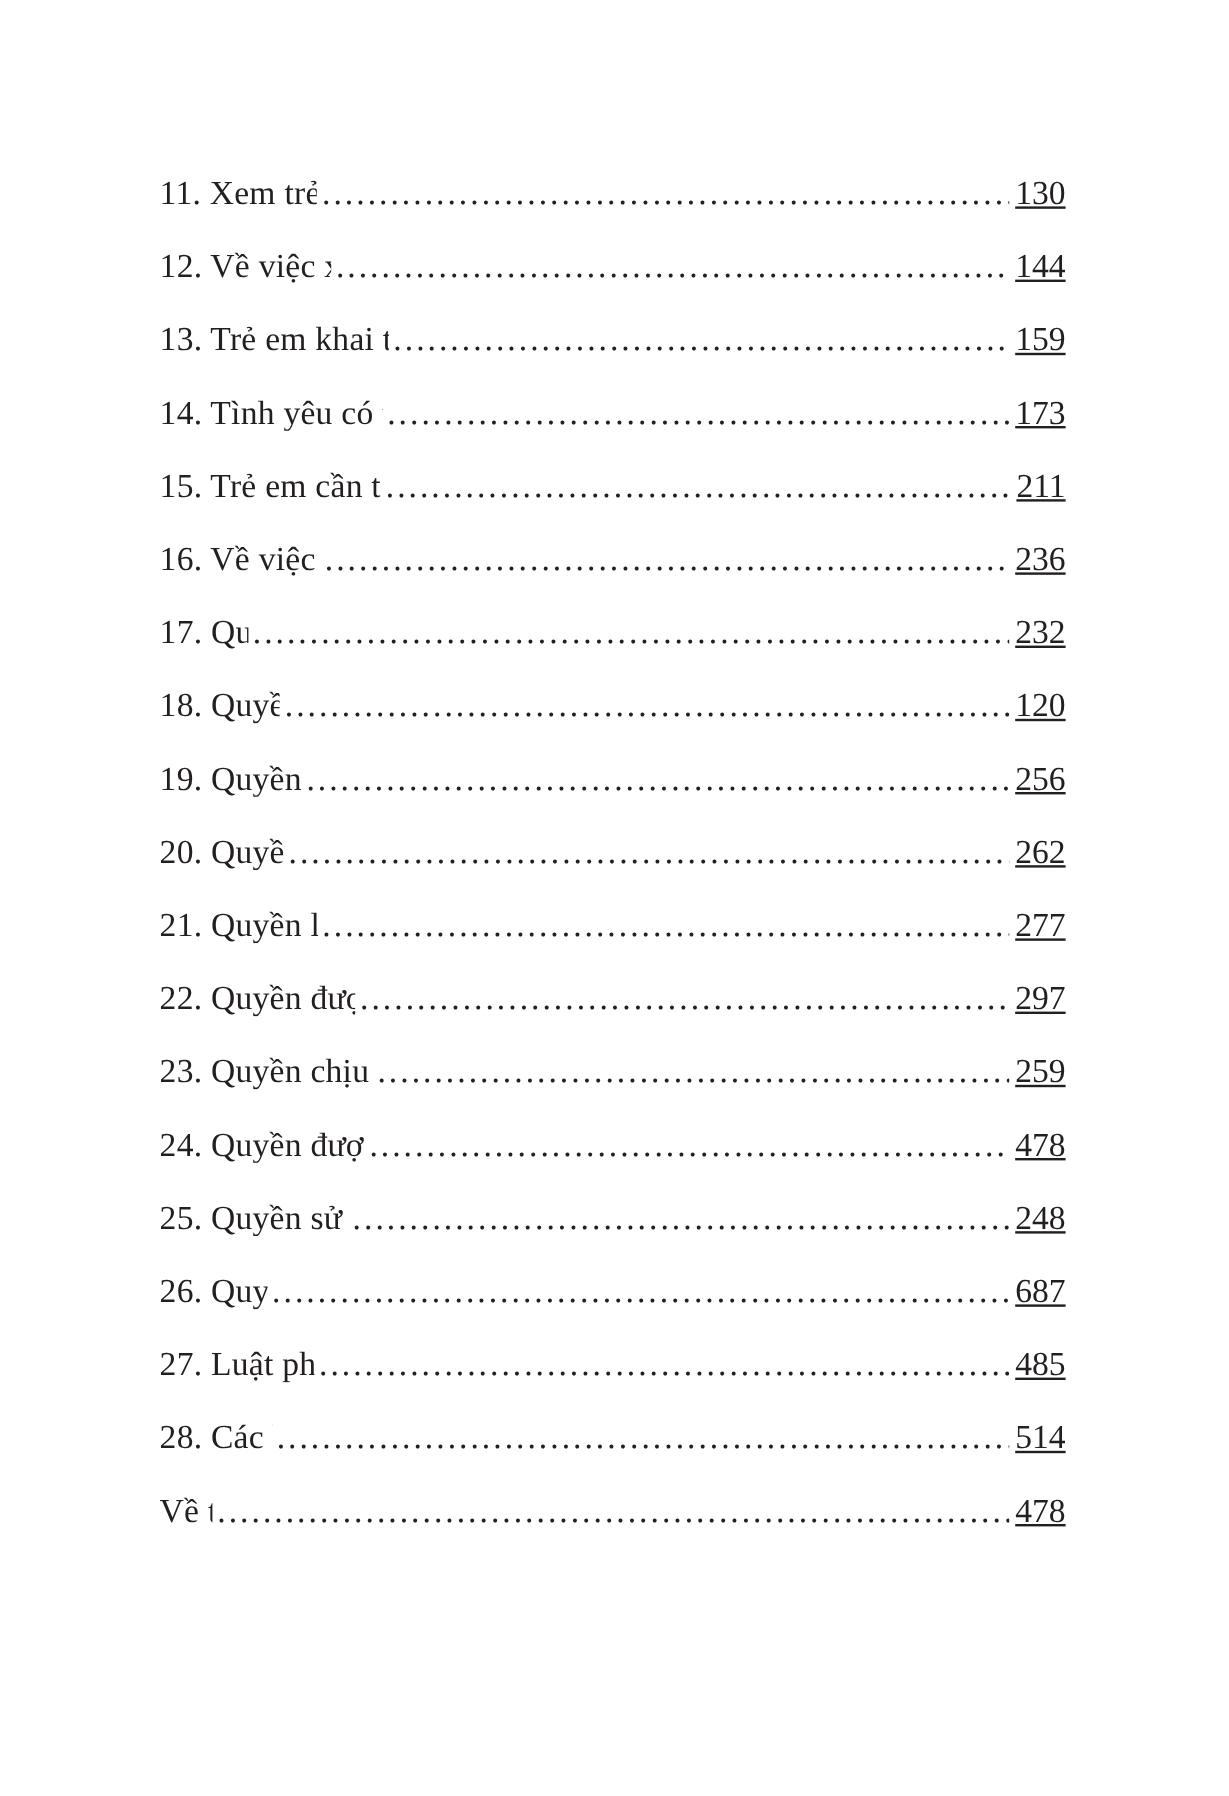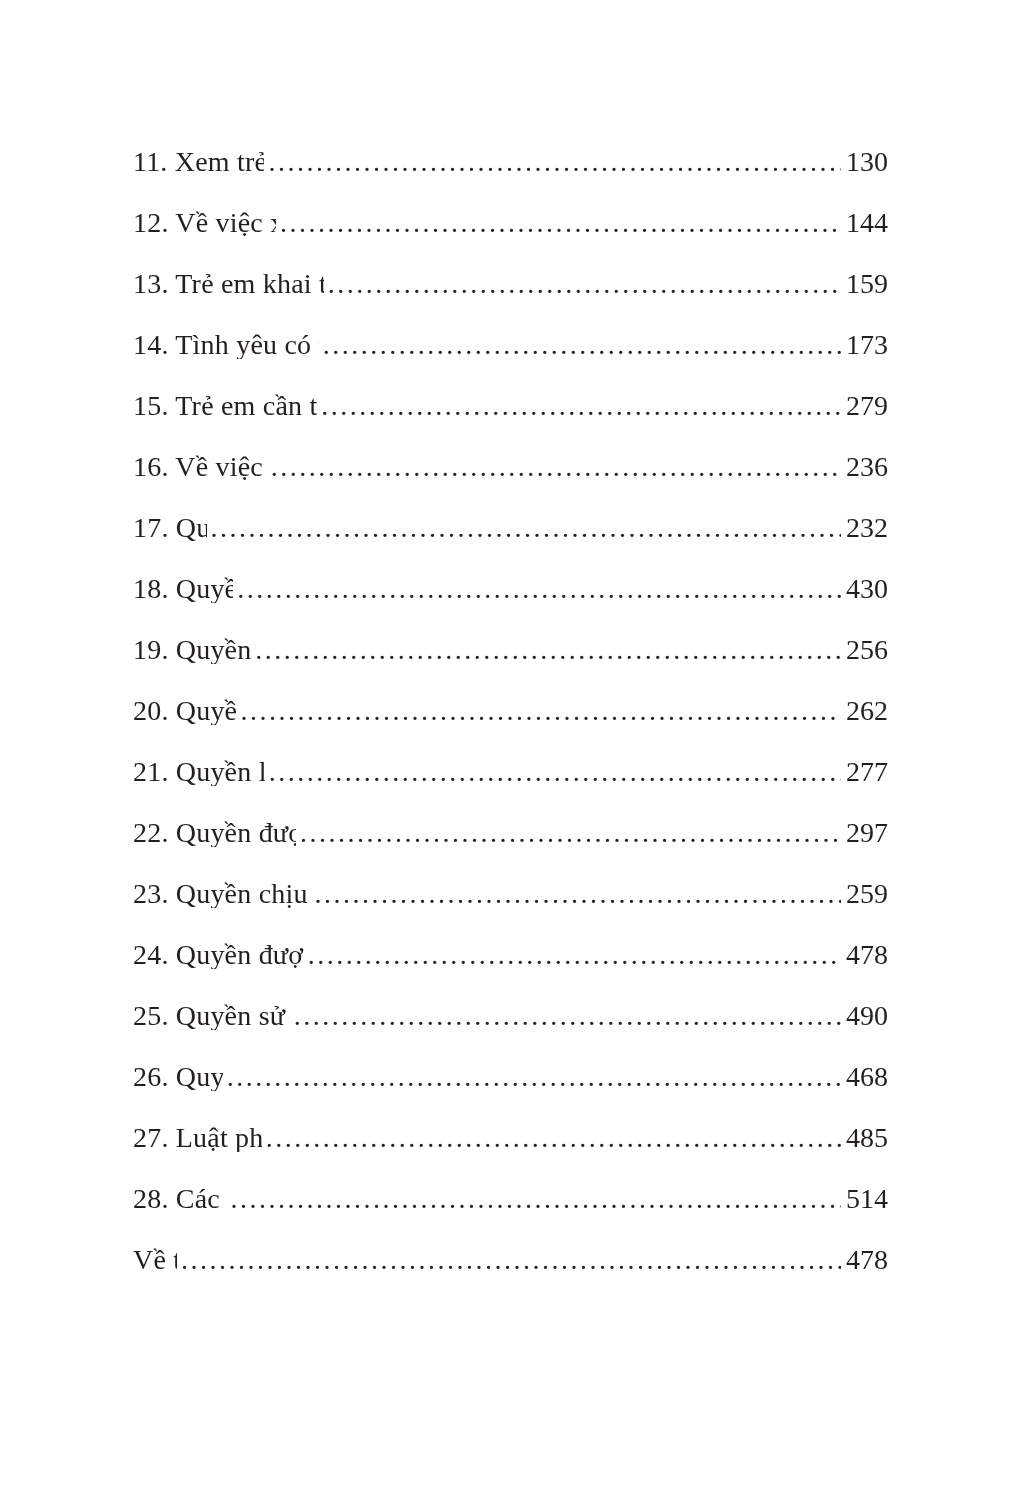--- a/index.html
+++ b/index.html
@@ -47,20 +47,21 @@
   }
 
   .toc-leader::after {
     content: "......................................................................................................................................................................................";
     letter-spacing: 2.5px;
   }
 
   .toc-page {
     flex: 0 0 auto;
     text-align: right;
+    text-decoration: underline;
   }
 </style>
 </head>
 <body>
 
 <div class="page">
   <div class="toc-list">
   <div class="toc-row">
     <span class="toc-label">11. Xem trẻ em là món đồ tình yêu</span>
     <span class="toc-leader"></span>
@@ -81,39 +82,39 @@
 
   <div class="toc-row">
     <span class="toc-label">14. Tình yêu có thể không phải là liều thuốc cho tất cả</span>
     <span class="toc-leader"></span>
     <span class="toc-page">173</span>
   </div>
 
   <div class="toc-row">
     <span class="toc-label">15. Trẻ em cần thứ gì, tất cả chúng ta cũng cần thứ đó</span>
     <span class="toc-leader"></span>
-    <span class="toc-page">279</span>
+    <span class="toc-page">211</span>
   </div>
 
   <div class="toc-row">
     <span class="toc-label">16. Về việc sử dụng từ “các quyền”</span>
     <span class="toc-leader"></span>
     <span class="toc-page">236</span>
   </div>
 
   <div class="toc-row">
     <span class="toc-label">17. Quyền bầu cử</span>
     <span class="toc-leader"></span>
     <span class="toc-page">232</span>
   </div>
 
   <div class="toc-row">
     <span class="toc-label">18. Quyền được làm việc</span>
     <span class="toc-leader"></span>
-    <span class="toc-page">430</span>
+    <span class="toc-page">120</span>
   </div>
 
   <div class="toc-row">
     <span class="toc-label">19. Quyền sở hữu tài sản riêng</span>
     <span class="toc-leader"></span>
     <span class="toc-page">256</span>
   </div>
 
   <div class="toc-row">
     <span class="toc-label">20. Quyền được đi du lịch</span>
@@ -141,27 +142,27 @@
 
   <div class="toc-row">
     <span class="toc-label">24. Quyền được kiểm soát việc học của bản thân</span>
     <span class="toc-leader"></span>
     <span class="toc-page">478</span>
   </div>
 
   <div class="toc-row">
     <span class="toc-label">25. Quyền sử dụng thuốc và chất kích thích</span>
     <span class="toc-leader"></span>
-    <span class="toc-page">490</span>
+    <span class="toc-page">248</span>
   </div>
 
   <div class="toc-row">
     <span class="toc-label">26. Quyền được lái xe</span>
     <span class="toc-leader"></span>
-    <span class="toc-page">468</span>
+    <span class="toc-page">687</span>
   </div>
 
   <div class="toc-row">
     <span class="toc-label">27. Luật pháp, tuổi trẻ và tình dục</span>
     <span class="toc-leader"></span>
     <span class="toc-page">485</span>
   </div>
 
   <div class="toc-row">
     <span class="toc-label">28. Các bước thực hiện</span>

